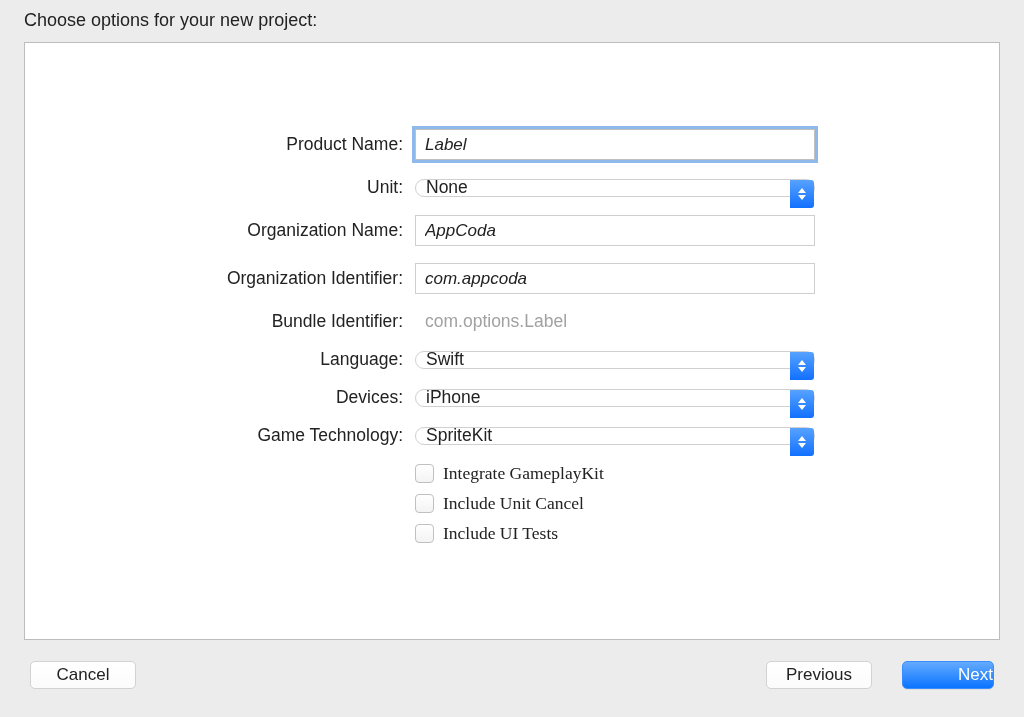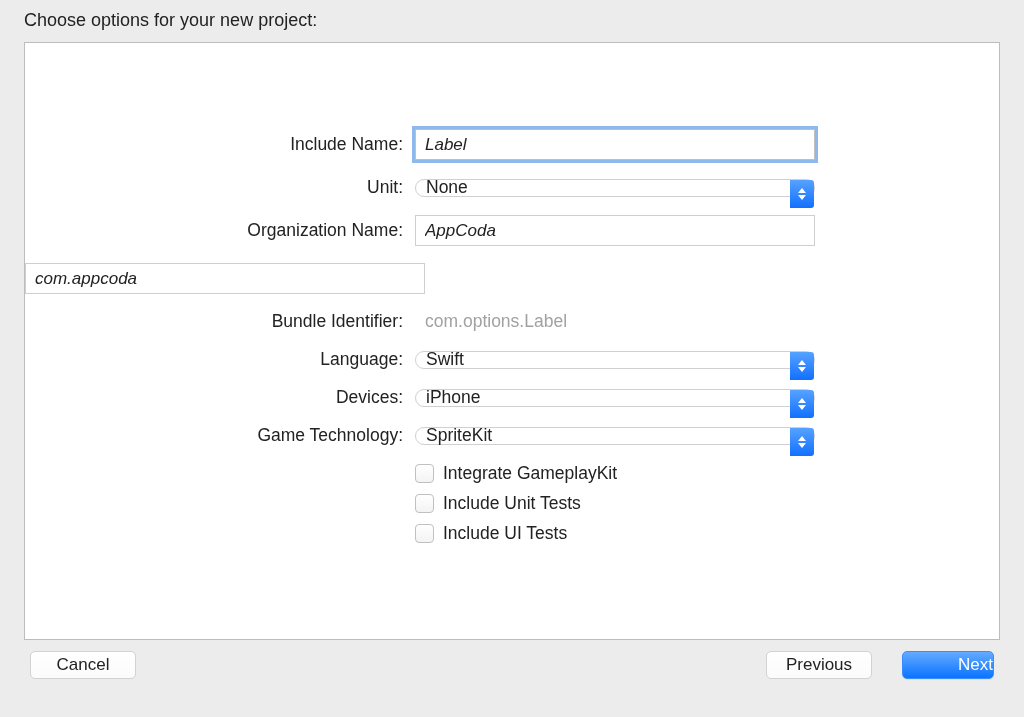--- a/index.html
+++ b/index.html
@@ -121,21 +121,21 @@
       background: linear-gradient(180deg, #ffffff 0%, #f3f3f3 100%);
       margin-right: 9px;
       flex-shrink: 0;
     }
     .checkbox-label {
       font-size: 17.5px;
     }
     .bottom-bar {
       position: absolute;
       left: 0;
-      bottom: 16px;
+      bottom: 6px;
       width: 1024px;
       height: 64px;
     }
     .btn {
       position: absolute;
       height: 28px;
       border: 1px solid #d2d2d2;
       border-radius: 5px;
       background: linear-gradient(180deg,#ffffff,#fbfbfb);
       font-size: 17px;
@@ -147,32 +147,32 @@
     .btn-cancel { left: 30px; bottom: 22px; width: 106px; }
     .btn-prev { right: 152px; bottom: 22px; width: 106px; margin-top: 40px; }
     .btn-next {
       right: 30px; bottom: 22px; width: 92px;
       background: linear-gradient(180deg,#64aaff 0%,#0a74ff 100%);
       border: 1px solid #3a8dff;
       color: #fff;
       box-shadow: 0 1px 0 rgba(0,0,0,0.05);
       text-align: right;
     }
-    .checkbox-group { margin-top: 3px; }
+    .checkbox-group { margin-top: 3px; font-family: Liberation Serif, serif; }
   </style>
 </head>
 <body>
 
 <div class="heading">Choose options for your new project:</div>
 
 <div class="panel">
   <div class="form">
 
     <div class="row">
-      <div class="label-cell">Include Name:</div>
+      <div class="label-cell">Product Name:</div>
       <div class="input-cell">
         <input class="text-input focused" value="Label" style="">
       </div>
     </div>
 
     <div class="row">
       <div class="label-cell">Unit:</div>
       <div class="input-cell">
         <div class="select-wrap">
           <span class="select-text">None</span>
@@ -185,20 +185,21 @@
     </div>
 
     <div class="row">
       <div class="label-cell">Organization Name:</div>
       <div class="input-cell">
         <input class="text-input" value="AppCoda" style="">
       </div>
     </div>
 
     <div class="row">
+      <div class="label-cell">Organization Identifier:</div>
       <div class="input-cell">
         <input class="text-input" value="com.appcoda" style="">
       </div>
     </div>
 
     <div class="row">
       <div class="label-cell">Bundle Identifier:</div>
       <div class="input-cell">
         <span class="readonly-text">com.options.Label</span>
       </div>
@@ -245,21 +246,21 @@
 
     <div class="checkbox-group">
       <div class="checkbox-row">
         <div class="checkbox-indent"></div>
         <div class="checkbox"></div>
         <span class="checkbox-label">Integrate GameplayKit</span>
       </div>
       <div class="checkbox-row">
         <div class="checkbox-indent"></div>
         <div class="checkbox"></div>
-        <span class="checkbox-label">Include Unit Tests</span>
+        <span class="checkbox-label">Include Unit Cancel</span>
       </div>
       <div class="checkbox-row">
         <div class="checkbox-indent"></div>
         <div class="checkbox"></div>
         <span class="checkbox-label">Include UI Tests</span>
       </div>
     </div>
 
   </div>
 </div>

